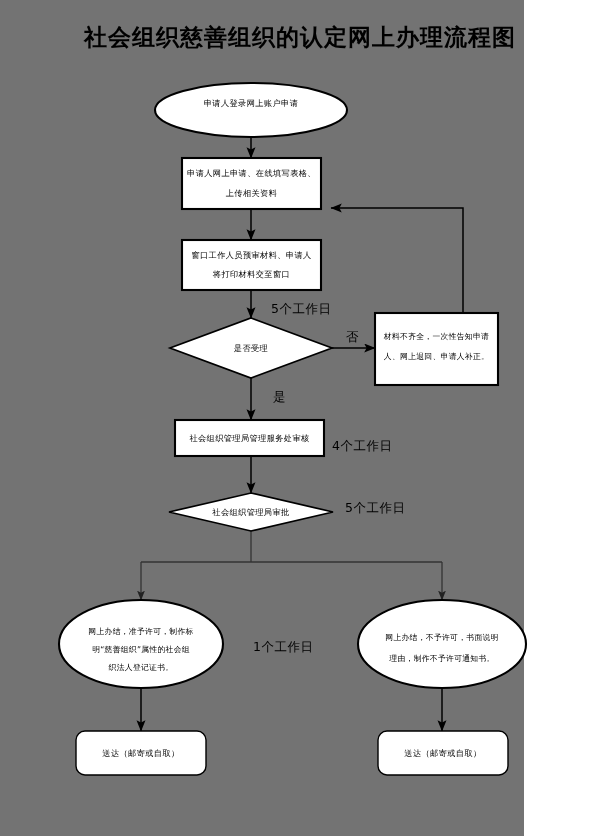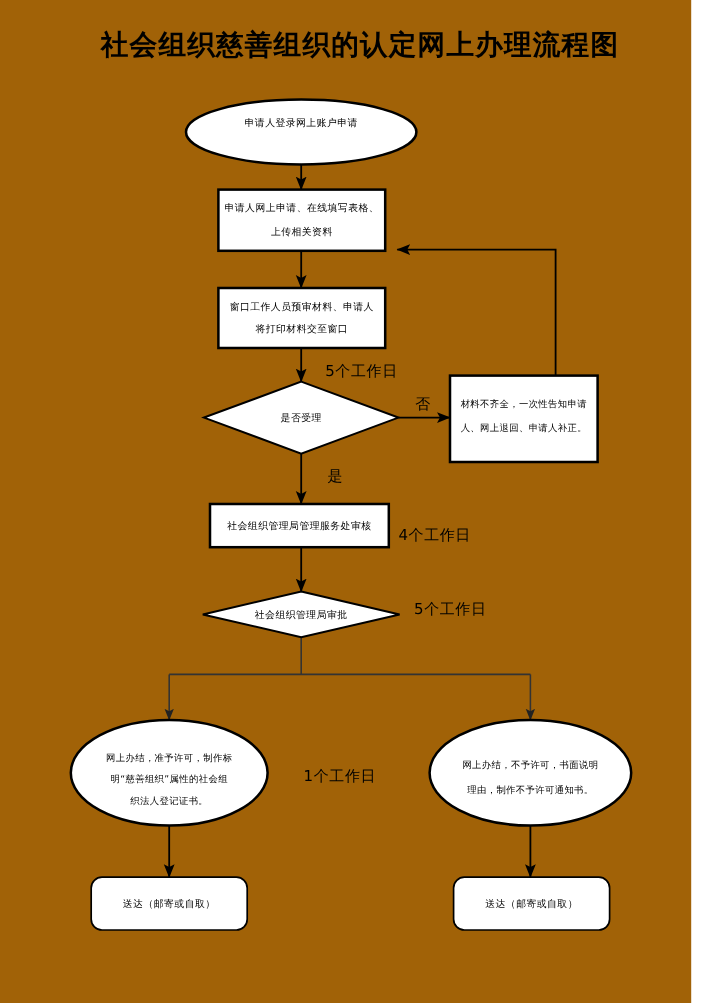--- a/index.html
+++ b/index.html
@@ -9,23 +9,23 @@
   }
   body {
     width: 600px;
     height: 836px;
     font-family: "DejaVu Sans", "Liberation Sans", sans-serif;
     overflow: hidden;
     position: relative;
   }
   #page {
     position: relative;
-    width: 576px;
+    width: 524px;
     height: 836px;
-    background: #a16207;
+    background: #737373;
   }
   .title {
     position: absolute;
     left: 0;
     top: 22px;
     width: 600px;
     text-align: center;
     font-size: 23px;
     font-weight: 700;
     letter-spacing: 1px;

